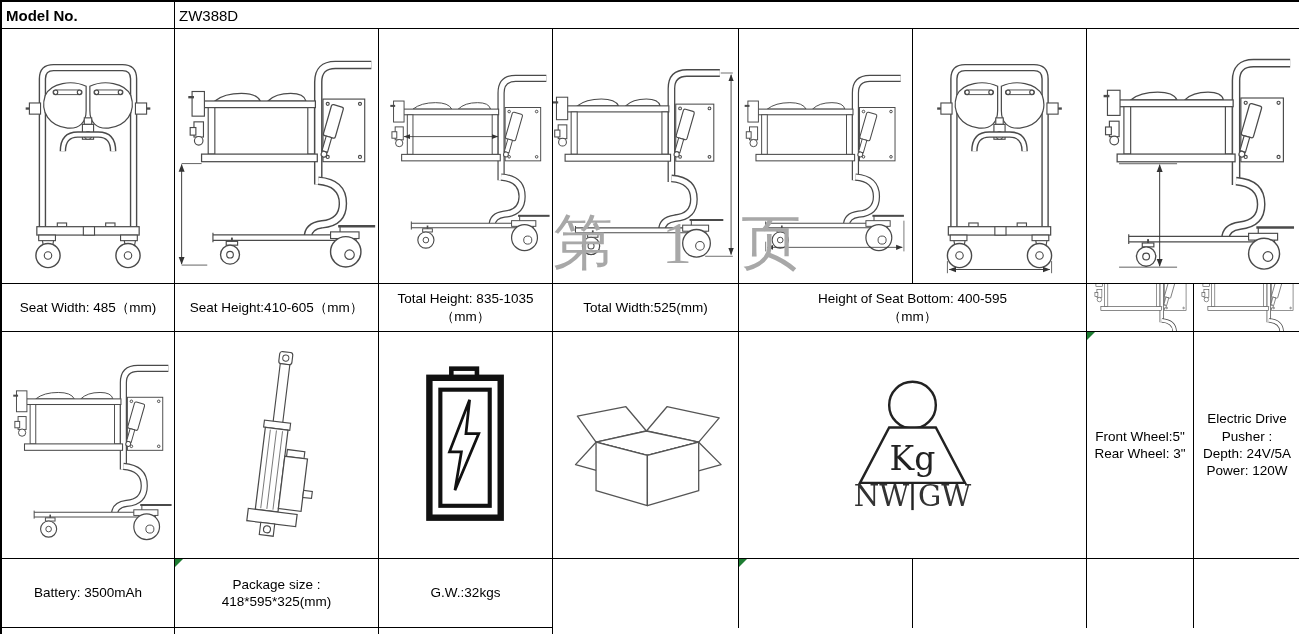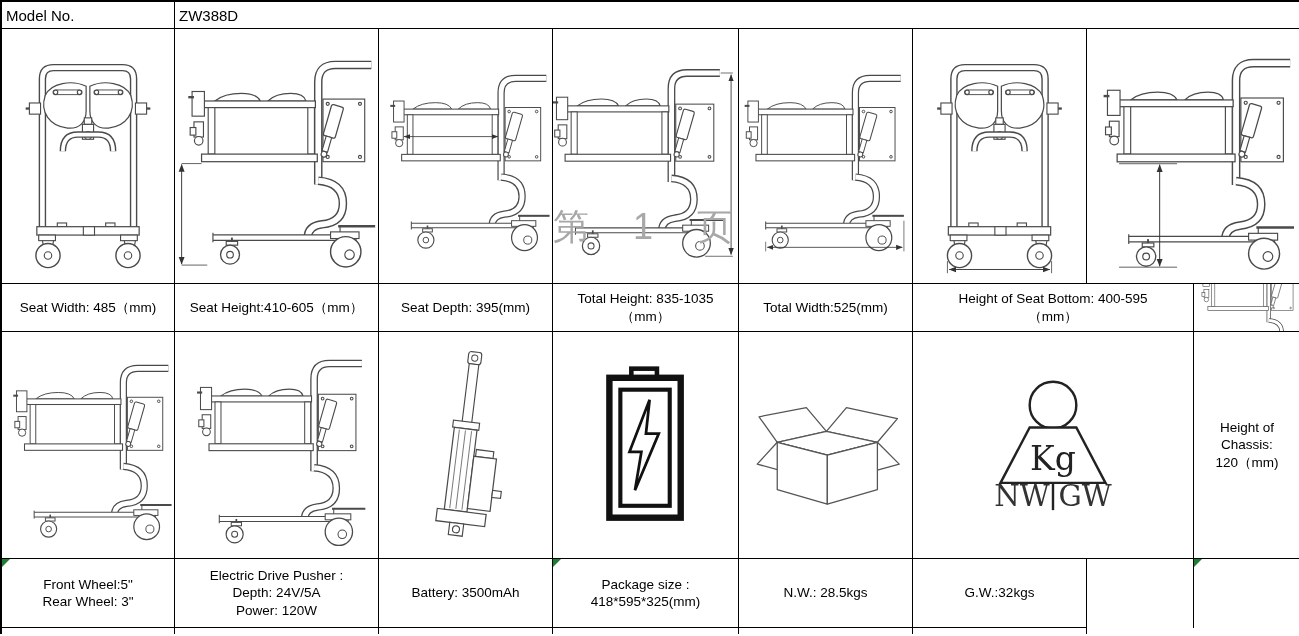--- a/index.html
+++ b/index.html
@@ -23,37 +23,37 @@
     box-sizing:border-box;
     border-right:1.5px solid #000;
     border-bottom:1.5px solid #000;
     position:relative;
     background:#fff;
     overflow:hidden;
   }
   .span2{grid-column:span 2;}
   .span7{grid-column:span 7;}
   .hdr{display:flex;align-items:center;font-size:15px;padding-left:4px;}
-  .hdr.bold{font-weight:normal;}
+  .hdr.bold{font-weight:bold;}
   .draw{display:flex;align-items:center;justify-content:center;}
   .spec{
     display:flex;flex-direction:column;align-items:center;justify-content:center;
     text-align:center;font-size:13.5px;line-height:1.28;padding:0 3px;
   }
   .spec .ln{display:block;}
   .sliver{border-bottom:none;}
   .green-tri{
     position:absolute;top:0;left:0;width:0;height:0;
     border-top:8px solid #1e7d32;
     border-right:8px solid transparent;
   }
   .watermark{
     position:absolute;left:553px;top:203px;
-    font-family:Liberation Sans, sans-serif;
-    font-size:36px;color:#a8a8a8;
+    font-family:Liberation Serif, serif;
+    font-size:60px;color:#a8a8a8;
     word-spacing:30px;letter-spacing:2px;
     white-space:nowrap;pointer-events:none;z-index:5;
   }
   svg.dwg{display:block;}
   .hiddefs{position:absolute;width:0;height:0;overflow:hidden;}
 </style>
 </head>
 <body>
 
 <svg class="hiddefs" aria-hidden="true">
@@ -234,24 +234,20 @@
         </g>
       </svg>
     </div>
 
     <div class="cell spec">
       <span class="ln">Seat Width: 485（mm)</span>
       <span class="ln"></span>
     </div>
     <div class="cell spec">
       <span class="ln">Seat Height:410-605（mm）</span>
-      <span class="ln"></span>
-    </div>
-    <div class="cell spec">
-      <span class="ln">Seat Depth: 395(mm)</span>
       <span class="ln"></span>
     </div>
     <div class="cell spec">
       <span class="ln">Total Height: 835-1035</span>
       <span class="ln">（mm）</span>
     </div>
     <div class="cell spec">
       <span class="ln">Total Width:525(mm)</span>
       <span class="ln"></span>
     </div>
@@ -328,25 +324,20 @@
         <circle cx="75" cy="30" r="24" stroke="#222" stroke-width="2.5" fill="none"></circle>
         <polygon points="51,53 99,53 129,110 21,110" stroke="#222" stroke-width="2.5" fill="#fff"></polygon>
         <text x="75" y="97" text-anchor="middle" font-family="DejaVu Serif, serif" font-size="34" fill="#222">Kg</text>
         <line x1="75" y1="110" x2="75" y2="138" stroke="#222" stroke-width="2.5"></line>
         <text x="43" y="134" text-anchor="middle" font-family="DejaVu Serif, serif" font-size="30" fill="#333">NW</text>
         <text x="108" y="134" text-anchor="middle" font-family="DejaVu Serif, serif" font-size="30" fill="#333">GW</text>
       </svg>
     </div>
 
     <div class="cell spec">
-      <span class="ln">Height of Chassis:</span>
-      <span class="ln">120（mm)</span>
-      <span class="ln"></span>
-    </div>
-    <div class="cell spec">
       <span class="green-tri"></span>
       <span class="ln">Front Wheel:5"</span>
       <span class="ln">Rear Wheel: 3"</span>
       <span class="ln"></span>
     </div>
     <div class="cell spec">
       <span class="ln">Electric Drive Pusher :</span>
       <span class="ln">Depth: 24V/5A</span>
       <span class="ln">Power: 120W</span>
     </div>
@@ -355,23 +346,20 @@
       <span class="ln"></span>
       <span class="ln"></span>
     </div>
     <div class="cell spec">
       <span class="green-tri"></span>
       <span class="ln">Package size :</span>
       <span class="ln">418*595*325(mm)</span>
       <span class="ln"></span>
     </div>
     <div class="cell spec">
-      <span class="ln">N.W.: 28.5kgs</span>
-    </div>
-    <div class="cell spec">
       <span class="ln">G.W.:32kgs</span>
     </div>
 
     <div class="cell sliver"></div>
     <div class="cell sliver">
       <span class="green-tri"></span>
     </div>
     <div class="cell sliver"></div>
     <div class="cell sliver"></div>
     <div class="cell sliver"></div>

